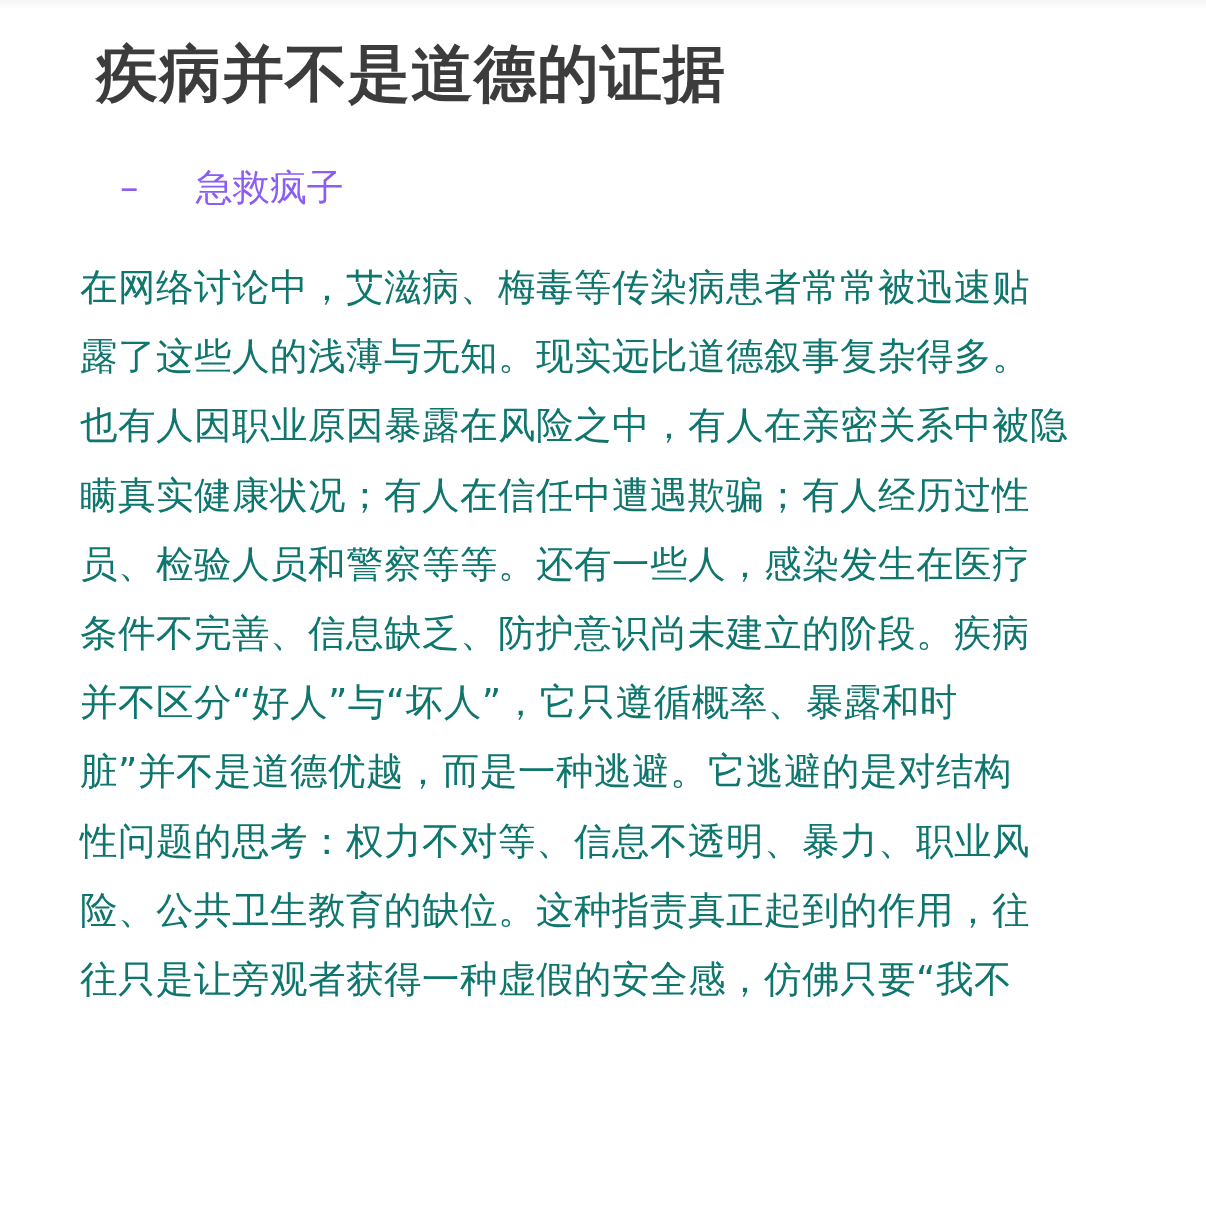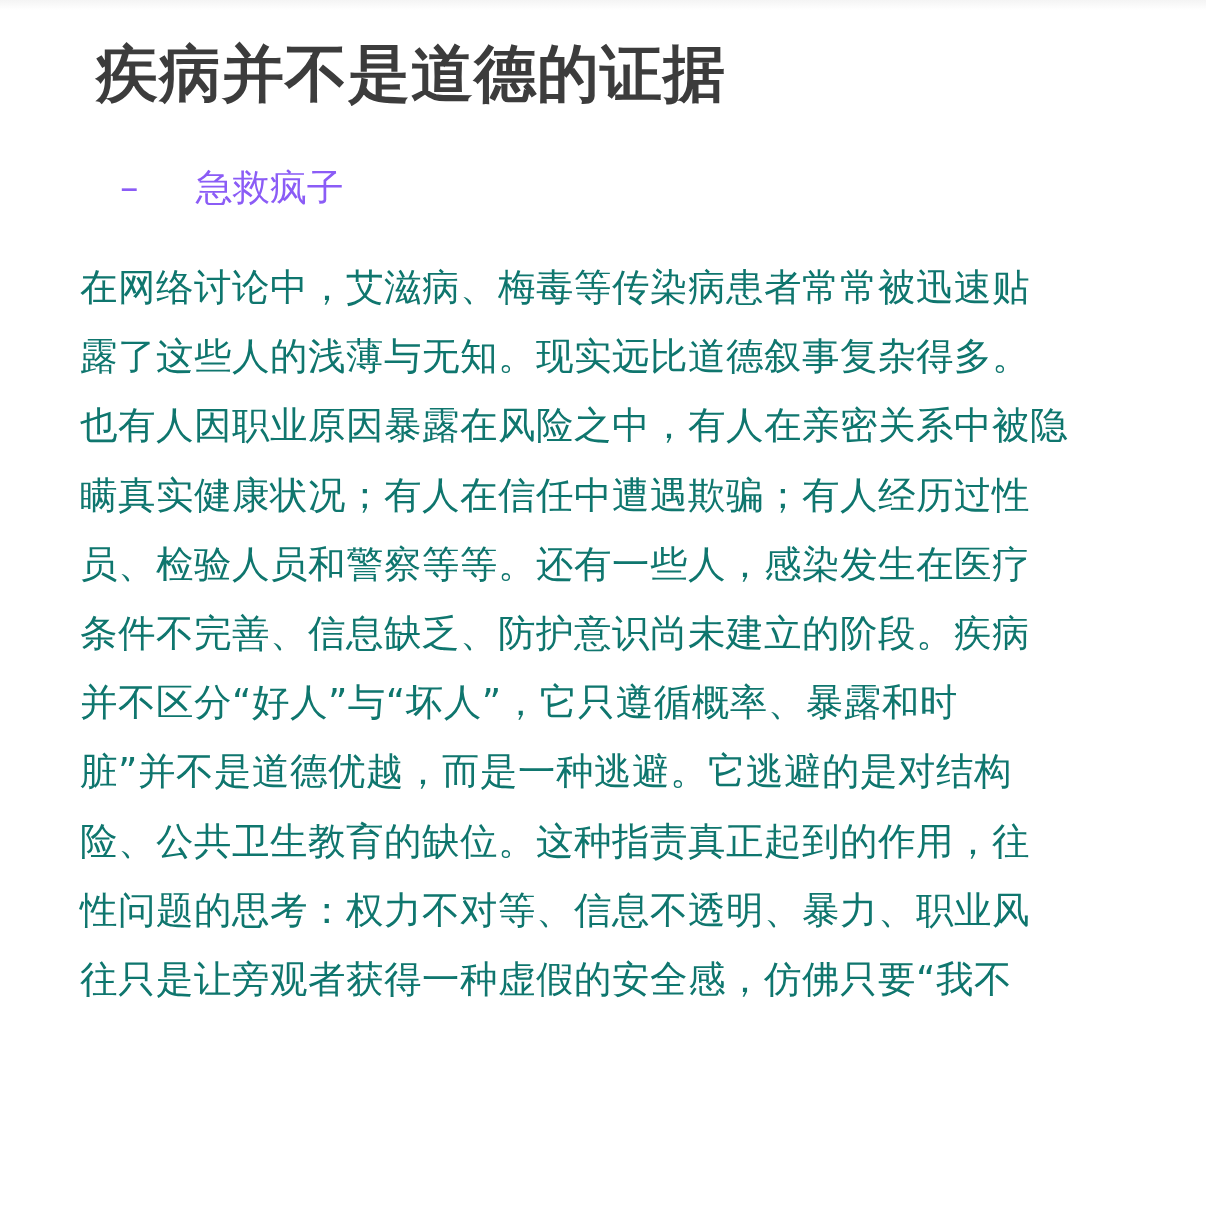--- a/index.html
+++ b/index.html
@@ -84,17 +84,17 @@
 
   <div class="body-text">
     <span class="line">在网络讨论中，艾滋病、梅毒等传染病患者常常被迅速贴</span>
     <span class="line">露了这些人的浅薄与无知。现实远比道德叙事复杂得多。</span>
     <span class="line">也有人因职业原因暴露在风险之中，有人在亲密关系中被隐</span>
     <span class="line">瞒真实健康状况；有人在信任中遭遇欺骗；有人经历过性</span>
     <span class="line">员、检验人员和警察等等。还有一些人，感染发生在医疗</span>
     <span class="line">条件不完善、信息缺乏、防护意识尚未建立的阶段。疾病</span>
     <span class="line">并不区分“好人”与“坏人”，它只遵循概率、暴露和时</span>
     <span class="line">脏”并不是道德优越，而是一种逃避。它逃避的是对结构</span>
+    <span class="line">性问题的思考：权力不对等、信息不透明、暴力、职业风</span>
     <span class="line">险、公共卫生教育的缺位。这种指责真正起到的作用，往</span>
-    <span class="line">性问题的思考：权力不对等、信息不透明、暴力、职业风</span>
     <span class="line">往只是让旁观者获得一种虚假的安全感，仿佛只要“我不</span>
   </div>
 </article>
 
 </body></html>

